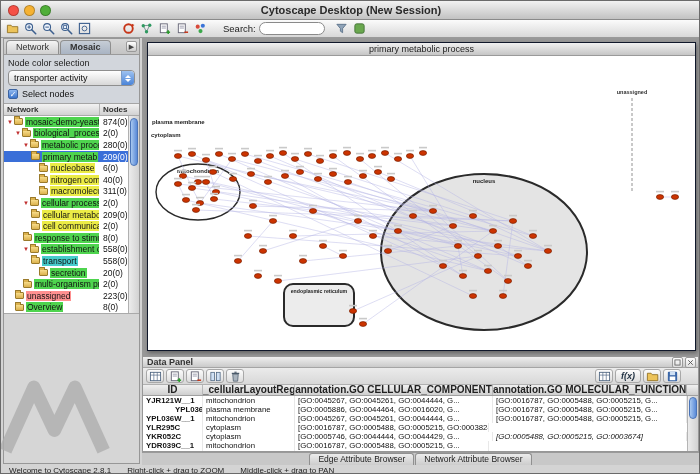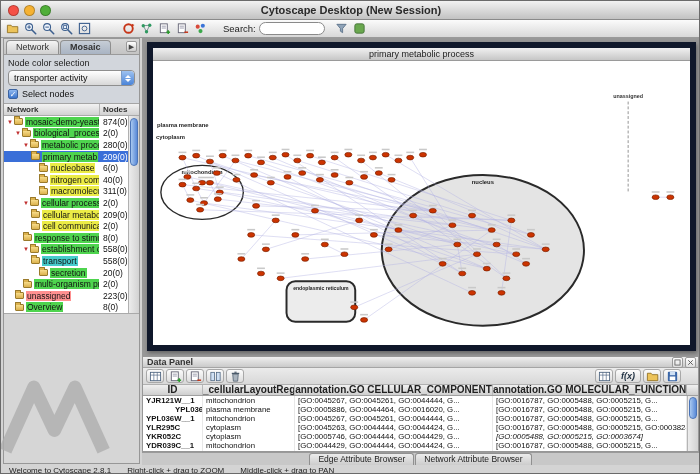--- a/index.html
+++ b/index.html
@@ -50,21 +50,21 @@
   .labelzone{flex:1;min-width:0;overflow:hidden;white-space:nowrap;}
   .chip{display:inline-block;padding:0 1px;line-height:10px;color:#111;}
   .count{position:absolute;left:99px;font-size:8.5px;color:#111;}
   .tree-row.selected .count{color:#fff;}
   .tree-scroll{position:absolute;right:0;top:0;bottom:0;width:11px;background:linear-gradient(90deg,#ececec,#d2d2d2);border-left:1px solid #b0b0b0;z-index:5;}
   .tree-scroll .thumb{position:absolute;left:1px;top:2px;width:8px;height:48px;border-radius:4px;background:linear-gradient(90deg,#a8c8f0,#5a8ad8);border:1px solid #4a74b8;}
   .cp-logo{position:absolute;left:-8px;bottom:4px;width:125px;height:82px;}
 
   
   .network-desktop{position:absolute;left:141px;top:37px;width:557px;height:318px;background:#989898;}
-  .net-frame{position:absolute;left:5px;top:4px;right:3px;bottom:5px;background:#eab308;border:6px solid #0f172a;box-shadow:1px 2px 4px rgba(0,0,0,.35);}
+  .net-frame{position:absolute;left:5px;top:4px;right:3px;bottom:5px;background:#eab308;border:1px solid #0f172a;box-shadow:1px 2px 4px rgba(0,0,0,.35);}
   .net-titlebar{height:13px;background:linear-gradient(#f0f0f0,#c6c6c6);border-bottom:1px solid #9a9a9a;text-align:center;font-size:9px;line-height:12px;color:#222;}
   .net-canvas{position:absolute;left:0;top:13px;right:0;bottom:0;overflow:hidden;background:#fff;}
   .net-canvas svg{width:100%;height:100%;display:block;}
 
   
   .data-panel{position:absolute;left:141px;top:355px;width:557px;height:96px;background:#d6d6d6;border:1px solid #979797;}
   .dp-header{height:11px;background:linear-gradient(#efefef,#cacaca);border-bottom:1px solid #a5a5a5;font-size:9px;font-weight:bold;padding-left:4px;line-height:10px;position:relative;color:#333;}
   .dp-header .cp-header-icons{top:0;}
   .dp-toolbar{height:17px;display:flex;align-items:center;background:linear-gradient(#ebebeb,#d8d8d8);border-bottom:1px solid #b0b0b0;padding:0 3px;}
   .dp-btn{width:18px;height:14px;display:flex;align-items:center;justify-content:center;border:1px solid #a8a8a8;border-radius:3px;background:linear-gradient(#fcfcfc,#dcdcdc);margin-right:2px;}
@@ -679,33 +679,31 @@
       </div>
       <div class="dpt-row">
         <div class="cell id" style="width: 60px;">YPL036W__1</div>
         <div class="cell" style="width: 92px;">mitochondrion</div>
         <div class="cell" style="width: 198px;">[GO:0045267, GO:0045261, GO:0044444, G...</div>
         <div class="cell" style="width: 194px;">[GO:0016787, GO:0005488, GO:0005215, G...</div>
       </div>
       <div class="dpt-row">
         <div class="cell id" style="width: 60px;">YLR295C</div>
         <div class="cell" style="width: 92px;">cytoplasm</div>
-        <div class="cell" style="width: 198px;">[GO:0045263, GO:0044444, GO:0044424, G...</div>
         <div class="cell" style="width: 194px;">[GO:0016787, GO:0005488, GO:0005215, GO:0003824, G...</div>
       </div>
       <div class="dpt-row">
         <div class="cell id" style="width: 60px;">YKR052C</div>
         <div class="cell" style="width: 92px;">cytoplasm</div>
         <div class="cell" style="width: 198px;">[GO:0005746, GO:0044444, GO:0044429, G...</div>
         <div class="cell" style="width: 194px; font-style: italic;">[GO:0005488, GO:0005215, GO:0003674]</div>
       </div>
       <div class="dpt-row">
         <div class="cell id" style="width: 60px;">YDR039C__1</div>
         <div class="cell" style="width: 92px;">mitochondrion</div>
-        <div class="cell" style="width: 198px;">[GO:0044429, GO:0044444, GO:0044424, G...</div>
         <div class="cell" style="width: 194px;">[GO:0016787, GO:0005488, GO:0005215, G...</div>
       </div>
     </div>
   <div class="dp-scroll">
       <div class="thumb"></div>
     </div>
 </div>
 
 <div class="browser-tabs">
     <div class="btab">Edge Attribute Browser</div>

